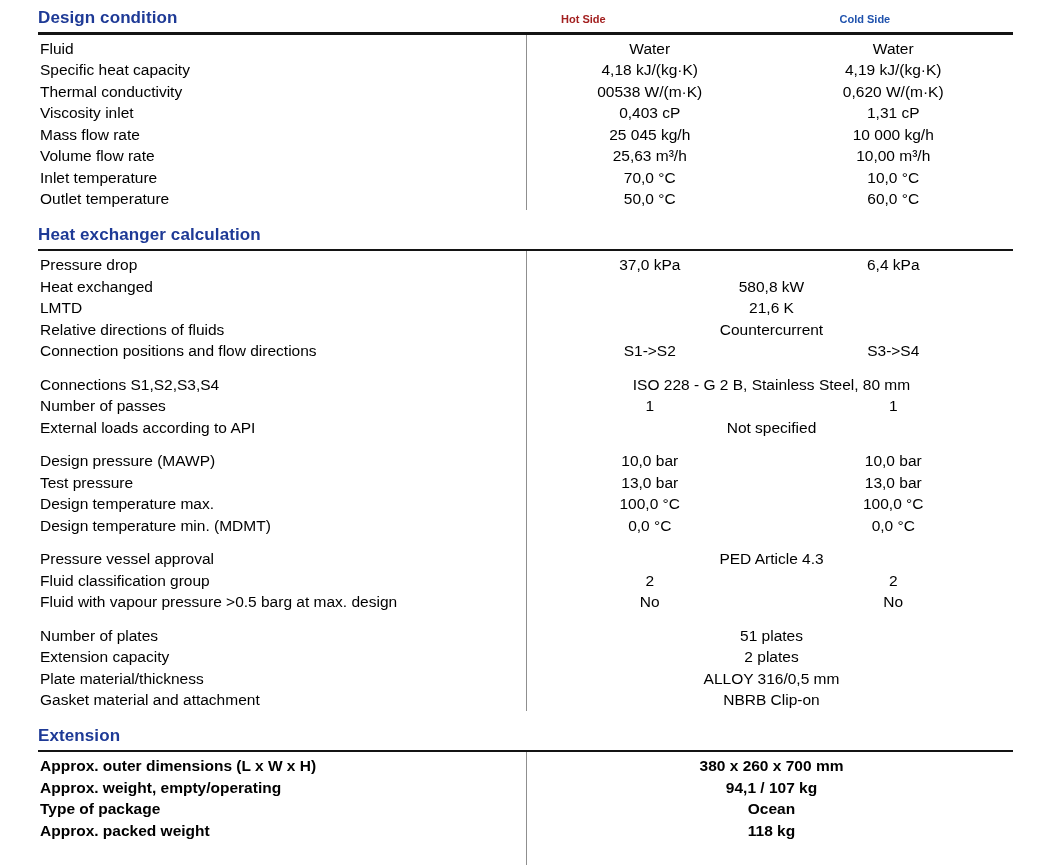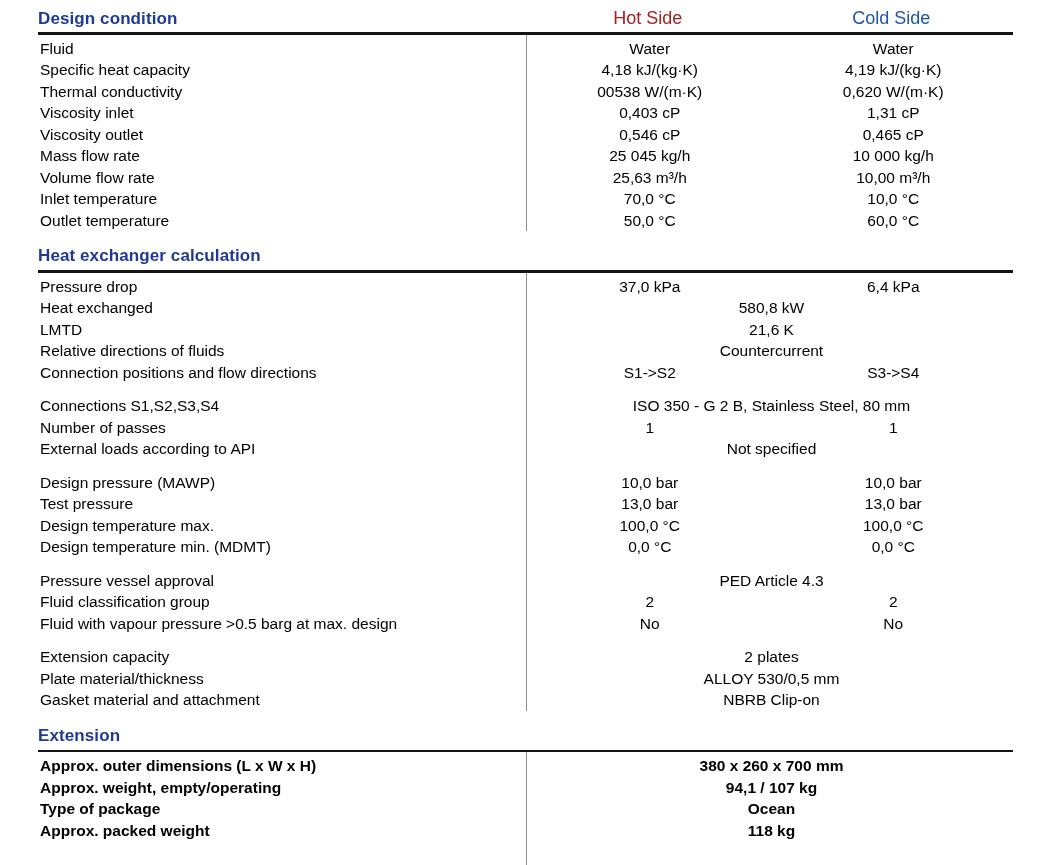--- a/index.html
+++ b/index.html
@@ -8,27 +8,27 @@
     background:#fff;color:#000;
     font-family:"Liberation Sans","DejaVu Sans",sans-serif;
     font-size:15.5px;
     padding:8px 44px 0 38px;
     display:flex;flex-direction:column;
     overflow:hidden;position:relative;
   }
   .section{display:block;}
   .section + .section{margin-top:15px;}
   .section.fill{flex:1;display:flex;flex-direction:column;min-height:0;}
-  .sec-head{display:flex;align-items:baseline;height:22px;}
+  .sec-head{display:flex;align-items:baseline;height:22px;gap:35px;}
   .sec-title{
     font-weight:bold;font-size:17px;letter-spacing:0.1px;
     color:var(--c-sec,#1e3a96);
     flex:0 0 488px;white-space:nowrap;
   }
-  .col-head{flex:0 0 243.5px;text-align:center;font-weight:normal;font-size:18px;white-space:nowrap;}
+  .col-head{flex:0 0 243.5px;text-align:left;font-weight:bold;font-size:11px;white-space:nowrap;}
   .col-head.hot{color:var(--c-hot,#a32020);}
   .col-head.cold{color:var(--c-cold,#1f52ad);}
   .rule{height:2.5px;background:var(--c-rule,#141414);margin-top:2px;}
   .sec-body{position:relative;padding-top:3px;}
   .section.fill .sec-body{flex:1;font-weight:bold;}
   .vline{position:absolute;left:488px;top:0;bottom:0;width:1px;background:var(--c-div,#8f8f8f);}
   .group + .group{margin-top:12px;}
   .row{display:flex;line-height:21.5px;white-space:nowrap;}
   .lbl{flex:0 0 488px;padding-left:2px;}
   .val{text-align:center;}
@@ -64,25 +64,20 @@
               <div class="lbl">Thermal conductivity</div>
               <div class="val hot">00538 W/(m·K)</div>
               <div class="val cold">0,620 W/(m·K)</div>
             </div>
             <div class="row">
               <div class="lbl">Viscosity inlet</div>
               <div class="val hot">0,403 cP</div>
               <div class="val cold">1,31 cP</div>
             </div>
             <div class="row">
-              <div class="lbl">Viscosity outlet</div>
-              <div class="val hot">0,546 cP</div>
-              <div class="val cold">0,465 cP</div>
-            </div>
-            <div class="row">
               <div class="lbl">Mass flow rate</div>
               <div class="val hot">25 045 kg/h</div>
               <div class="val cold">10 000 kg/h</div>
             </div>
             <div class="row">
               <div class="lbl">Volume flow rate</div>
               <div class="val hot">25,63 m³/h</div>
               <div class="val cold">10,00 m³/h</div>
             </div>
             <div class="row">
@@ -125,21 +120,21 @@
             </div>
             <div class="row">
               <div class="lbl">Connection positions and flow directions</div>
               <div class="val hot">S1-&gt;S2</div>
               <div class="val cold">S3-&gt;S4</div>
             </div>
           </div>
           <div class="group">
             <div class="row">
               <div class="lbl">Connections S1,S2,S3,S4</div>
-              <div class="val span">ISO 350 - G 2 B, Stainless Steel, 80 mm</div>
+              <div class="val span">ISO 228 - G 2 B, Stainless Steel, 80 mm</div>
             </div>
             <div class="row">
               <div class="lbl">Number of passes</div>
               <div class="val hot">1</div>
               <div class="val cold">1</div>
             </div>
             <div class="row">
               <div class="lbl">External loads according to API</div>
               <div class="val span">Not specified</div>
             </div>
@@ -177,26 +172,30 @@
               <div class="val cold">2</div>
             </div>
             <div class="row">
               <div class="lbl">Fluid with vapour pressure &gt;0.5 barg at max. design</div>
               <div class="val hot">No</div>
               <div class="val cold">No</div>
             </div>
           </div>
           <div class="group">
             <div class="row">
+              <div class="lbl">Number of plates</div>
+              <div class="val span">51 plates</div>
+            </div>
+            <div class="row">
               <div class="lbl">Extension capacity</div>
               <div class="val span">2 plates</div>
             </div>
             <div class="row">
               <div class="lbl">Plate material/thickness</div>
-              <div class="val span">ALLOY 530/0,5 mm</div>
+              <div class="val span">ALLOY 316/0,5 mm</div>
             </div>
             <div class="row">
               <div class="lbl">Gasket material and attachment</div>
               <div class="val span">NBRB Clip-on</div>
             </div>
           </div>
         </div>
       </div>
       <div class="section fill">
         <div class="sec-head">

